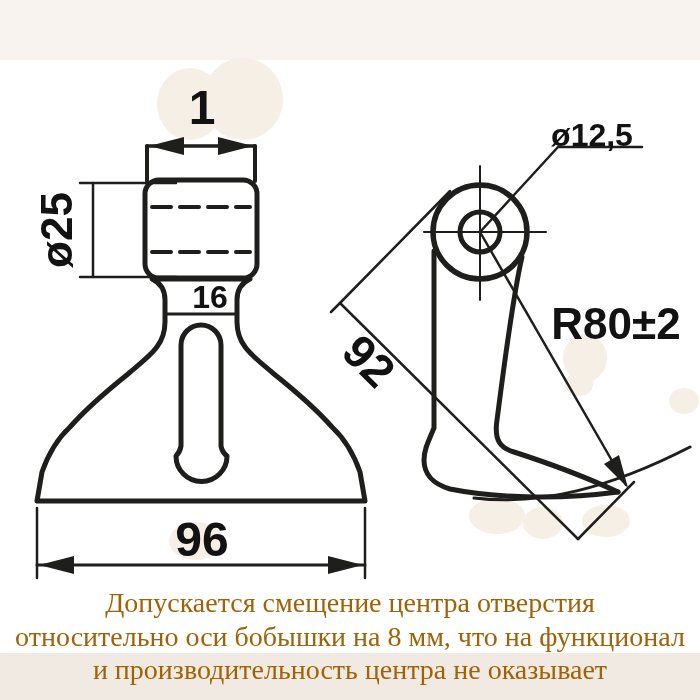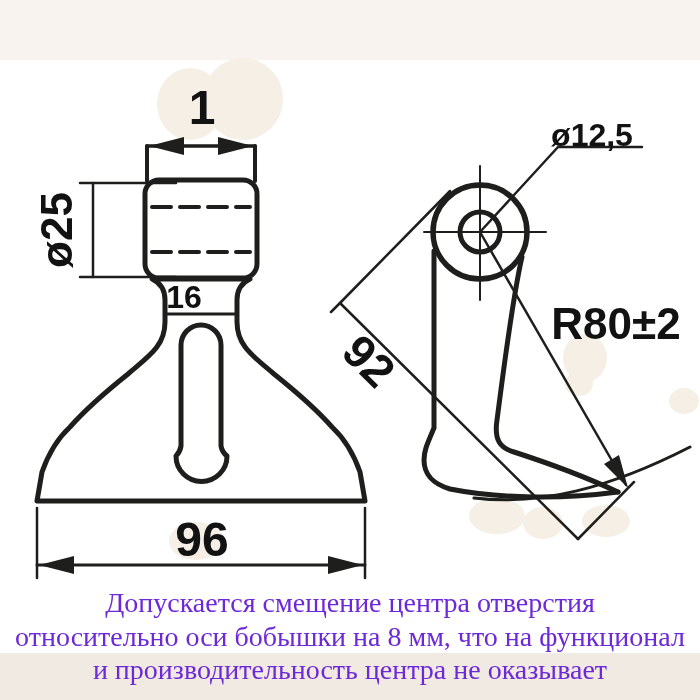--- a/index.html
+++ b/index.html
@@ -18,21 +18,21 @@
   .blob{fill:var(--blob,#f6efe6);stroke:none;}
   .dim-label{
     position:absolute;color:#121212;font-weight:bold;white-space:nowrap;
     transform:translate(-50%,-50%);line-height:1;
   }
   .rot-ccw{transform:translate(-50%,-50%) rotate(-90deg);}
   .rot-45{transform:translate(-50%,-50%) rotate(45deg);}
   .caption{
     position:absolute;left:0;top:586px;width:700px;text-align:center;
     font-family:"Liberation Serif", serif;font-size:28px;line-height:33.5px;
-    color:#6d28d9;
+    color:#a16207;
   }
 </style>
 </head>
 <body>
 
 <div class="canvas">
 
   <div class="band band-top"></div>
   <div class="band band-bottom"></div>
 
@@ -111,21 +111,21 @@
       <path class="ol" d="M474 498 C540 506 610 488 690 447" stroke-width="3"></path>
 
       <path class="ol" d="M450 191 L340 303 L331 312" stroke-width="2.5"></path>
       <path class="ol" d="M340 303 L578 539" stroke-width="2.5"></path>
       <path class="ol" d="M578 539 L634 482" stroke-width="2.5"></path>
     </g>
   </svg>
 
   <div class="dim-label" style="left:202px;top:108px;font-size:48px;">1</div>
   <div class="dim-label rot-ccw" style="left:57px;top:230px;font-size:44px;">ø25</div>
-  <div class="dim-label" style="left:184px;top:297px;font-size:32px;">16</div>
+  <div class="dim-label" style="left:210px;top:297px;font-size:32px;">16</div>
   <div class="dim-label" style="left:202px;top:540px;font-size:48px;">96</div>
   <div class="dim-label" style="left:592px;top:123px;font-size:32px;margin-top:12px;">ø12,5</div>
   <div class="dim-label" style="left:616px;top:314px;font-size:44px;margin-top:10px;">R80±2</div>
   <div class="dim-label rot-45" style="left:369px;top:361px;font-size:46px;">92</div>
 
   <div class="caption">
     <div>Допускается смещение центра отверстия</div>
     <div>относительно оси бобышки на 8 мм, что на функционал</div>
     <div>и производительность центра не оказывает</div>
   </div>

